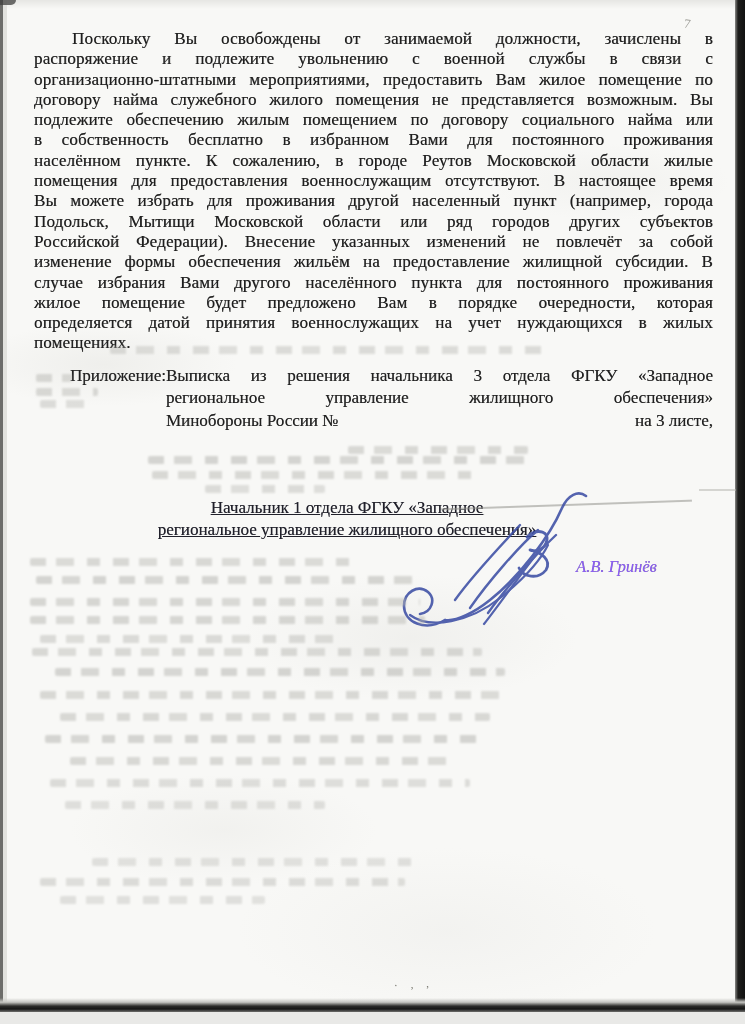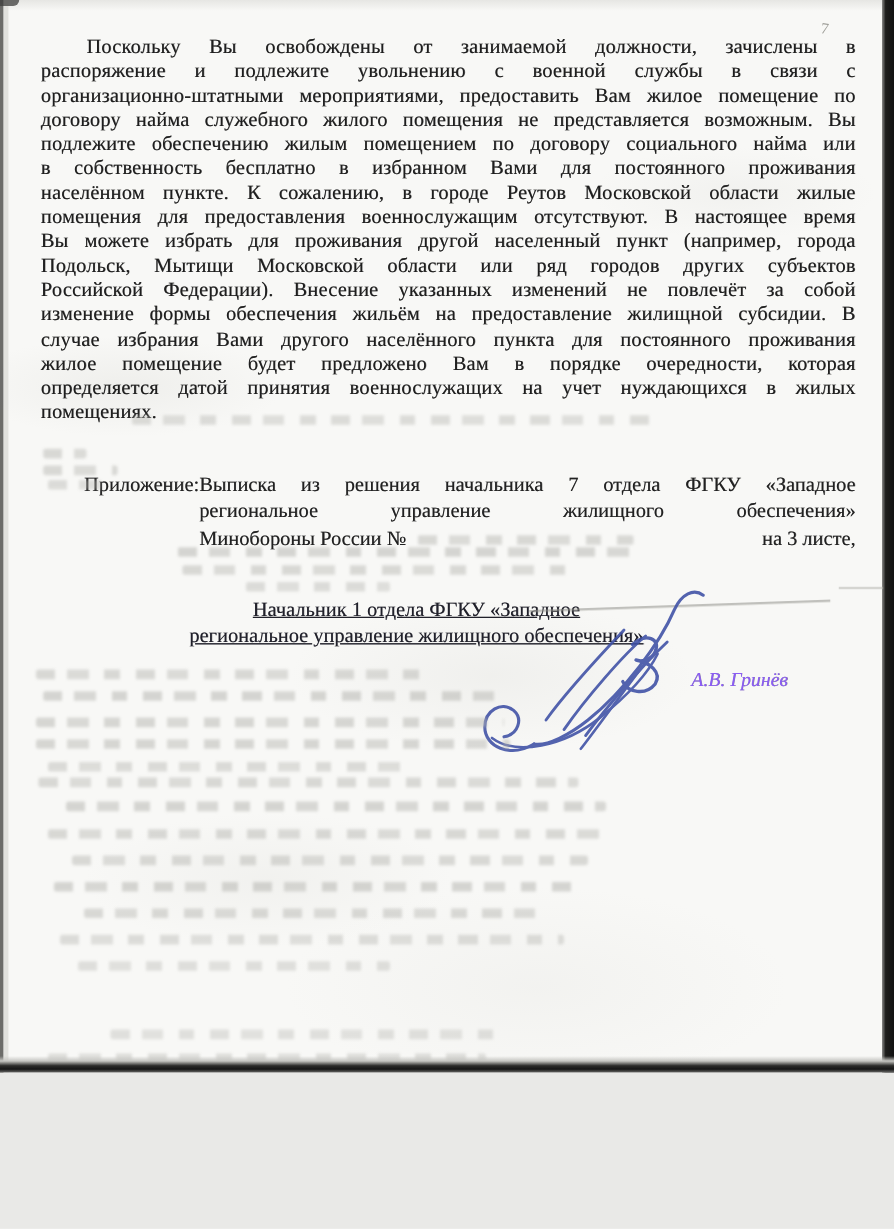--- a/index.html
+++ b/index.html
@@ -1,17 +1,17 @@
 <!DOCTYPE html>
 <html><head>
 <meta charset="utf-8">
 <style>
   html,body{margin:0;padding:0;background:#e9e9e7;}
   .page{
-    position:relative; width:745px; height:894px; overflow:hidden;
+    position:relative; width:745px; height:1012px; overflow:hidden;
     background:#f8f8f6;
     font-family:"Liberation Serif","DejaVu Serif",serif;
     color:#1f1f1f;
   }
   
   .edge-top{position:absolute;left:0;top:0;width:100%;height:9px;
     background:linear-gradient(to bottom,#e6e6e3,rgba(248,248,246,0));}
   .edge-left{position:absolute;left:0;top:0;width:3px;height:100%;background:#4a4a47;opacity:.8;}
   .edge-left2{position:absolute;left:3px;top:0;width:4px;height:100%;background:#e2e2de;}
   .edge-right{position:absolute;right:0;top:0;width:10px;height:100%;
@@ -37,21 +37,21 @@
   
   .body{
     position:absolute; left:34px; top:29px; width:679px; margin:0;
     font-size:17px; line-height:20.3px;
     text-align:justify; text-indent:38px;
     word-spacing:7px; letter-spacing:.15px;
     color:#1e1e1e; text-shadow:.35px 0 .4px rgba(35,35,35,.6);
   }
   
   .att{position:absolute;left:70px;top:365px;width:643px;display:flex;
-    font-size:17px;line-height:22.4px;color:#212121;text-shadow:.3px 0 .4px rgba(35,35,35,.55);margin-top:28px;}
+    font-size:17px;line-height:22.4px;color:#212121;text-shadow:.3px 0 .4px rgba(35,35,35,.55);}
   .att-label{flex:0 0 95px;}
   .att-content{flex:1;}
   .att-line.jfull{text-align:justify;text-align-last:justify;}
   .att-line.split{display:flex;justify-content:space-between;}
   .redact{flex:1;}
   
   .sig-title{position:absolute;left:151px;top:497px;width:392px;text-align:center;
     font-size:17px;line-height:22.4px;color:#20202a;text-shadow:.3px 0 .4px rgba(35,35,45,.55);text-decoration:underline;}
   .sig-name{position:absolute;left:576px;top:557px;font-size:16.5px;color:#8b5cf6;
     text-shadow:.3px 0 .4px rgba(35,35,45,.5);font-style:italic;}
@@ -68,21 +68,21 @@
 
 <div class="page">
 
   <div class="noise"></div>
 
   <p class="body">Поскольку Вы освобождены от занимаемой должности, зачислены в распоряжение и подлежите увольнению с военной службы в связи с организационно-штатными мероприятиями, предоставить Вам жилое помещение по договору найма служебного жилого помещения не представляется возможным. Вы подлежите обеспечению жилым помещением по договору социального найма или в собственность бесплатно в избранном Вами для постоянного проживания населённом пункте. К сожалению, в городе Реутов Московской области жилые помещения для предоставления военнослужащим отсутствуют. В настоящее время Вы можете избрать для проживания другой населенный пункт (например, города Подольск, Мытищи Московской области или ряд городов других субъектов Российской Федерации). Внесение указанных изменений не повлечёт за собой изменение формы обеспечения жильём на предоставление жилищной субсидии. В случае избрания Вами другого населённого пункта для постоянного проживания жилое помещение будет предложено Вам в порядке очередности, которая определяется датой принятия военнослужащих на учет нуждающихся в жилых помещениях.</p>
 
   <div class="att">
     <div class="att-label">Приложение:</div>
     <div class="att-content">
-      <div class="att-line jfull">Выписка из решения начальника 7 отдела ФГКУ «Западное</div>
+      <div class="att-line jfull">Выписка из решения начальника 3 отдела ФГКУ «Западное</div>
       <div class="att-line jfull">региональное управление жилищного обеспечения»</div>
       <div class="att-line split">
         <span>Минобороны России №</span>
         <span class="redact"></span>
         <span>на 3 листе,</span>
       </div>
     </div>
   </div>
 
   <div class="sig-title">

